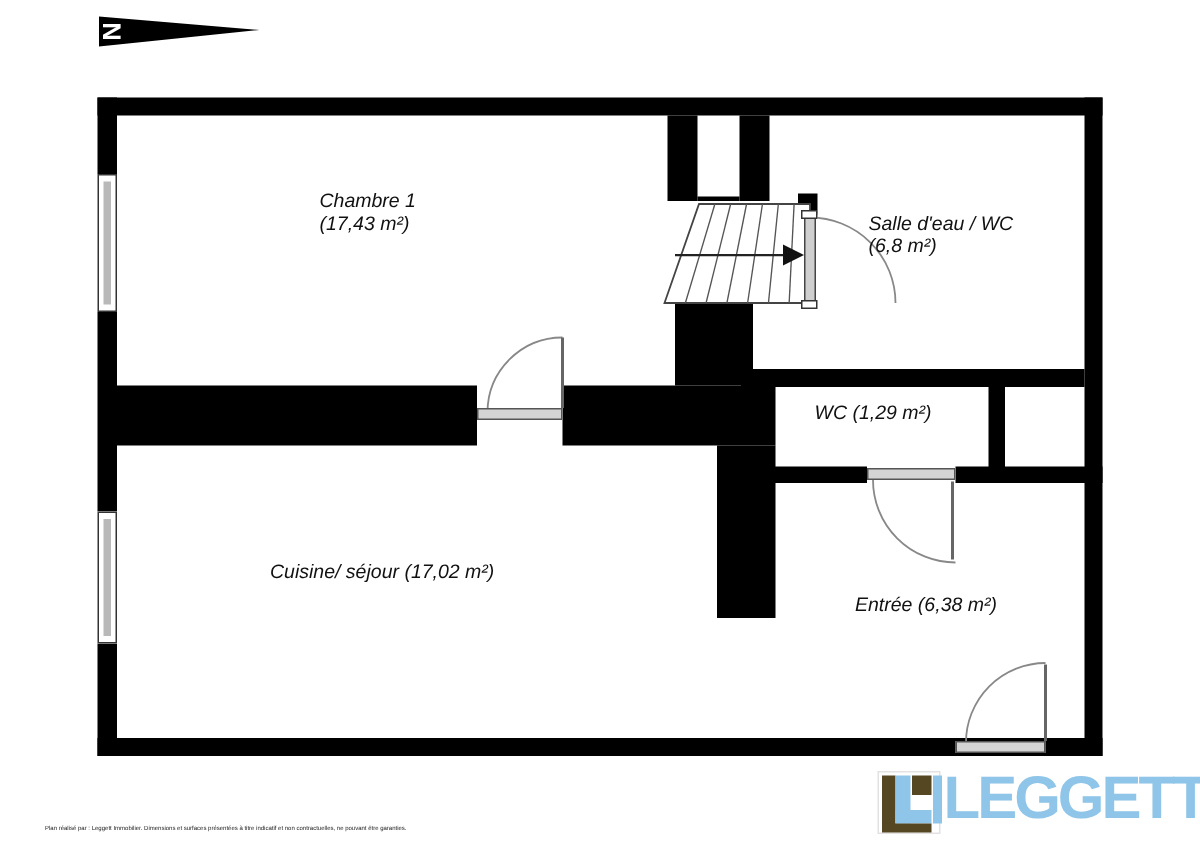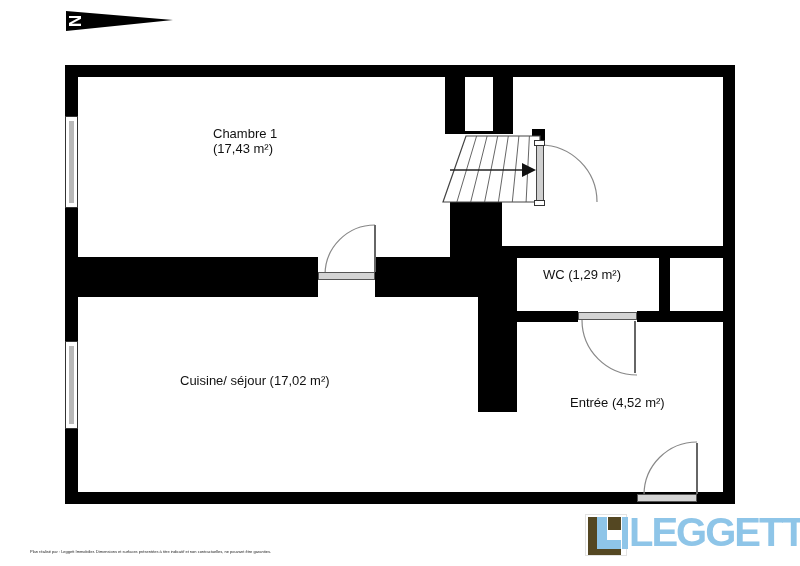--- a/index.html
+++ b/index.html
@@ -4,21 +4,21 @@
 <style>
   html,body{margin:0;padding:0;background:#fff;}
   .stage{position:relative;width:800px;height:566px;background:#ffffff;overflow:hidden;
          font-family:"Liberation Sans", sans-serif;}
   .wall{position:absolute;background:#000;}
   .threshold{position:absolute;background:#d4d4d4;border:1px solid #555;box-sizing:border-box;}
   .win-outer{position:absolute;background:#fff;border:1px solid #333;box-sizing:border-box;}
   .win-glass{position:absolute;background:#b9b9b9;}
   .leaf{position:absolute;background:#cfcfcf;border:1px solid #444;box-sizing:border-box;}
   .cap{position:absolute;background:#fff;border:1px solid #333;box-sizing:border-box;}
-  .label{position:absolute;font-size:13px;line-height:15px;color:#111;white-space:nowrap;}
+  .label{position:absolute;font-size:13px;line-height:15px;color:#111;white-space:nowrap;font-style:italic;}
   .overlay{position:absolute;left:0;top:0;pointer-events:none;}
   .logo-icon{position:absolute;left:585px;top:514px;width:42px;height:42px;background:#fff;
              border:1px solid #e2e2e2;box-sizing:border-box;}
   .logo-icon div{position:absolute;}
   .p-brown{background:#544722;}
   .p-blue{background:#8ec5e8;}
   .logo-text{position:absolute;left:629px;top:510px;font-size:40px;font-weight:bold;
              letter-spacing:-2px;color:#8ec5e8;}
   .small-print{position:absolute;left:30px;top:549px;font-size:4px;color:#222;white-space:nowrap;}
 </style>
@@ -92,23 +92,27 @@
   <div class="threshold" style="left:578px;top:312px;width:59px;height:8px"></div>
   <div class="threshold" style="left:637px;top:494px;width:60px;height:8px"></div>
   <div class="leaf" style="left:536px;top:145px;width:8px;height:57px"></div>
   <div class="cap" style="left:534px;top:140px;width:11px;height:6px"></div>
   <div class="cap" style="left:534px;top:200px;width:11px;height:6px"></div>
 
   <div class="label" style="left:213px;top:126px">
     <span style="display:block">Chambre 1</span>
     <span style="display:block">(17,43 m²)</span>
   </div>
+  <div class="label" style="left:579px;top:141px">
+    <span style="display:block">Salle d'eau / WC</span>
+    <span style="display:block">(6,8 m²)</span>
+  </div>
   <div class="label" style="left:543px;top:267px">WC (1,29 m²)</div>
   <div class="label" style="left:180px;top:373px">Cuisine/ séjour (17,02 m²)</div>
-  <div class="label" style="left:570px;top:395px">Entrée (4,52 m²)</div>
+  <div class="label" style="left:570px;top:395px">Entrée (6,38 m²)</div>
 
   <div class="logo-icon">
     <div class="p-brown" style="left:2px;top:2px;width:9px;height:37px"></div>
     <div class="p-blue" style="left:11px;top:2px;width:10px;height:32px"></div>
     <div class="p-blue" style="left:11px;top:25px;width:24px;height:9px"></div>
     <div class="p-brown" style="left:22px;top:2px;width:13px;height:13px"></div>
     <div class="p-blue" style="left:36px;top:2px;width:6px;height:32px"></div>
     <div class="p-brown" style="left:2px;top:34px;width:33px;height:6px"></div>
   </div>
   <div class="logo-text">LEGGETT</div>

